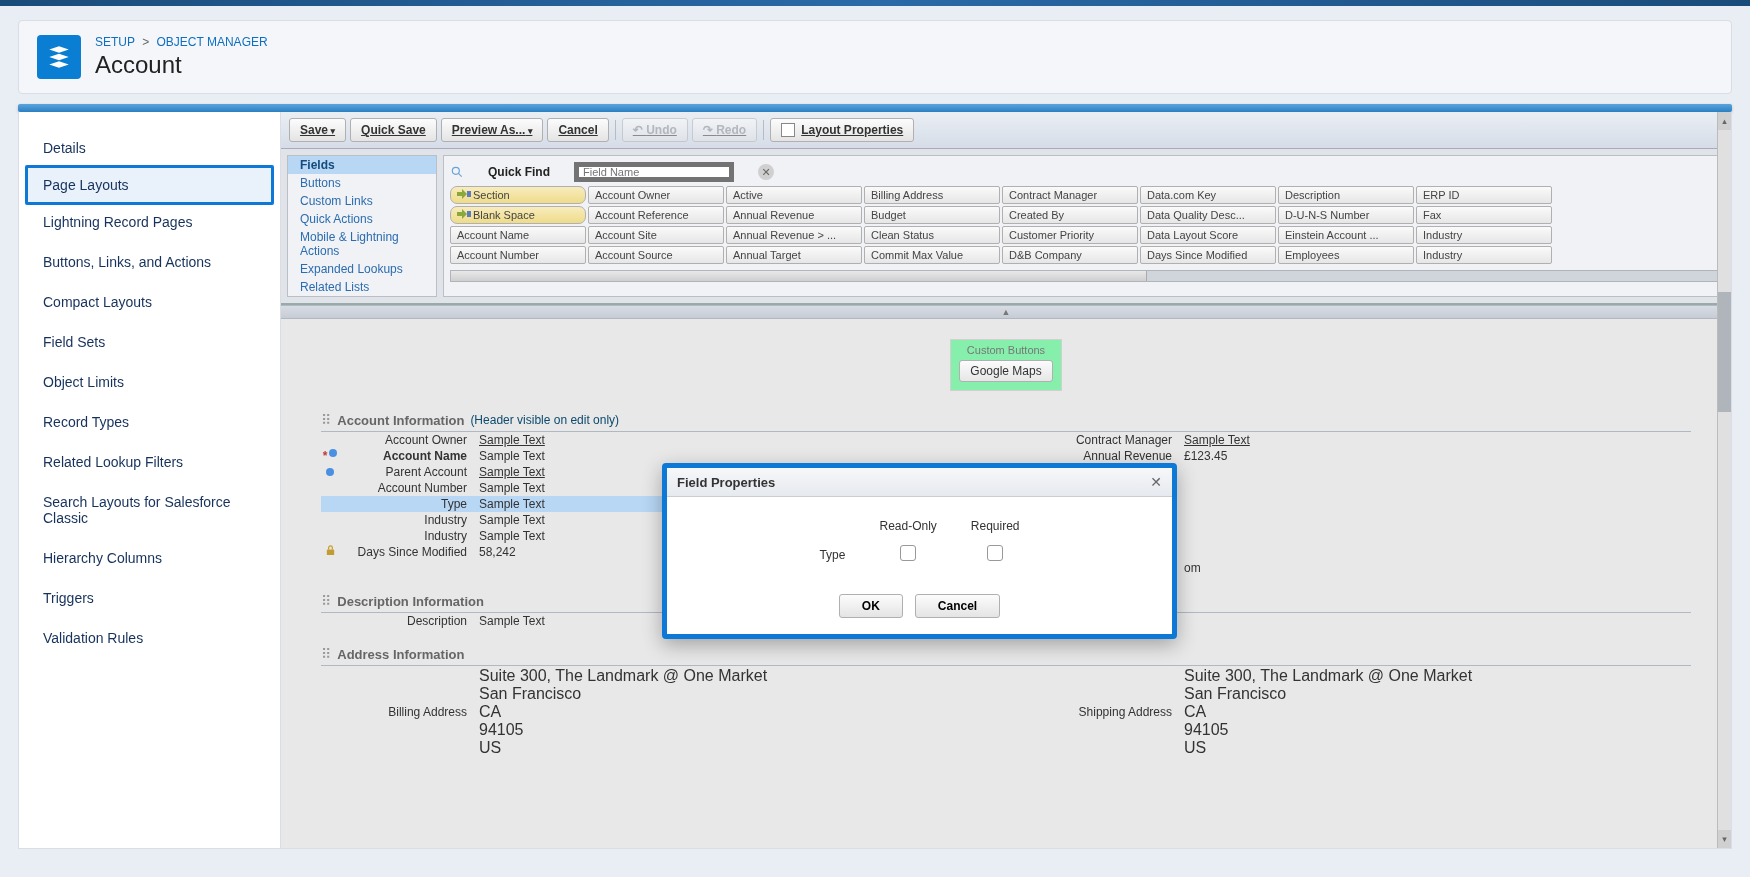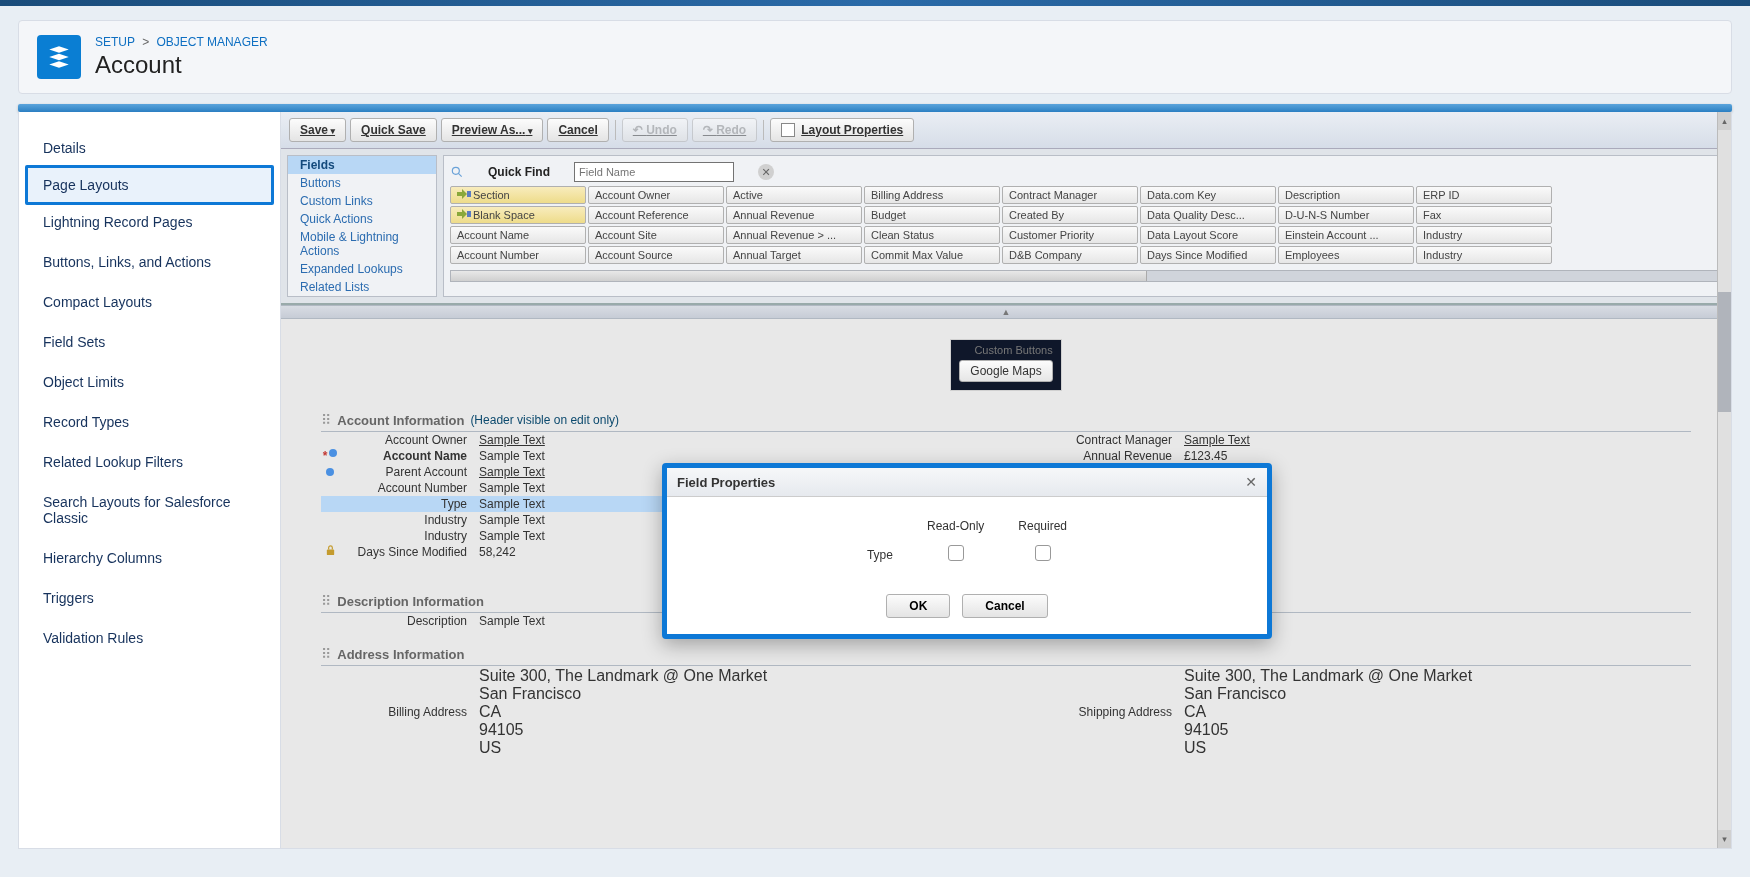--- a/index.html
+++ b/index.html
@@ -40,38 +40,38 @@
 
 
 .palette { display: flex; background: #e0e4e9; border-bottom: 2px solid #9aa; padding: 6px; gap: 6px; position: relative; }
 .palette-nav { width: 150px; background: #f0f2f5; border: 1px solid #b9bec7; font-size: 12px; }
 .pnav-item { padding: 2px 12px; color: #2b6cb0; cursor: pointer; }
 .pnav-item.sel { background: #b8d7f5; color: #144a7c; font-weight: bold; }
 .palette-fields { flex: 1; background: #f0f2f5; border: 1px solid #b9bec7; padding: 6px; }
 .qf-row { display: flex; align-items: center; gap: 24px; margin-bottom: 4px; }
 .qf-label { font-size: 12px; font-weight: bold; color: #222; }
 .qf-icon { width: 14px; height: 14px; }
-.qf-input { height: 20px; width: 160px; border: 1px solid #737373; padding: 0 4px; font-size: 11px; color: #999; }
+.qf-input { height: 20px; width: 160px; border: 5px solid #737373; padding: 0 4px; font-size: 11px; color: #999; }
 .qf-clear { width: 16px; height: 16px; border-radius: 50%; background: #d0d0d0; color: #666; display: flex; align-items: center; justify-content: center; font-size: 11px; cursor: pointer; }
 
 .field-grid { display: grid; grid-template-columns: repeat(8, 136px); gap: 2px; }
 .field-chip { background: linear-gradient(#fafafa,#e6e6e6); border: 1px solid #b0b0b0; border-radius: 2px; padding: 2px 6px; font-size: 11px; color: #444; white-space: nowrap; overflow: hidden; text-overflow: ellipsis; cursor: move; }
-.field-chip.special { background: linear-gradient(#f8ecbd,#eedc8a); }
+.field-chip.special { background: linear-gradient(#f8ecbd,#eedc8a); border-radius: 7px; }
 .field-chip .pin { display: inline-flex; width: 14px; height: 10px; margin-right: 2px; }
 .field-chip .pin svg { width: 14px; height: 10px; }
 
 .hscroll { height: 12px; background: #d0d4db; margin-top: 6px; border: 1px solid #b0b4bb; position: relative; }
 .hscroll-thumb { position: absolute; left: 0; width: 55%; height: 100%; background: linear-gradient(#e8e8e8,#cfcfcf); border-right: 1px solid #aaa; }
 
 .divider-arrow { height: 14px; background: linear-gradient(#d8dce3,#c6ccd6); display: flex; justify-content: center; align-items: center; border-top: 1px solid #b0b8c2; border-bottom: 1px solid #b0b8c2; font-size: 9px; color: #777; cursor: pointer; }
 
 
 .canvas { padding: 20px 40px; }
 .cb-wrap { display: flex; justify-content: center; margin-bottom: 18px; }
-.cb-box { border: 1px solid #d0d0d0; padding: 4px 8px 8px; font-size: 11px; color: #777; text-align: right; background: #0f172a; }
+.cb-box { border: 1px solid #d0d0d0; padding: 4px 8px 8px; font-size: 11px; color: #777; text-align: center; background: #86efac; }
 .cb-btn { display: inline-block; padding: 3px 10px; border: 1px solid #b0b0b0; background: linear-gradient(#fcfcfc,#e6e6e6); border-radius: 3px; font-size: 12px; color: #333; margin-top: 4px; cursor: pointer; }
 
 .section { margin-bottom: 14px; }
 .section-hdr { border-bottom: 1px solid #b0b8c2; padding: 3px 0; display: flex; align-items: center; gap: 6px; }
 .drag-handle { color: #999; font-size: 14px; }
 .section-title { font-weight: bold; font-size: 13px; color: #666; }
 .section-note { font-size: 12px; color: #0c4a6e; }
 .cols { display: flex; gap: 40px; }
 .col { flex: 1; }
 .fld-row { display: flex; align-items: center; padding: 1px 0; font-size: 12px; }
@@ -80,21 +80,21 @@
 .fld-label { width: 140px; text-align: right; color: #333; padding-right: 12px; }
 .fld-label.bold { font-weight: bold; }
 .fld-val { color: #333; }
 .fld-val .link { text-decoration: underline; color: #333; }
 .req-star { color: #c23934; font-weight: bold; margin-right: 2px; }
 .blue-dot { width: 8px; height: 8px; border-radius: 50%; background: #4a90e2; display: inline-block; }
 .lock-ico svg { width: 11px; height: 11px; fill: #c49b2e; }
 
 
 .addr-line { font-size: 16px; color: #333; }
-.modal { position: fixed; left: 662px; top: 463px; width: 610px; background: #fff; border: 5px solid #0d78d6; border-radius: 4px; box-shadow: 0 6px 20px rgba(0,0,0,.3); }
+.modal { position: fixed; left: 662px; top: 463px; width: 515px; background: #fff; border: 5px solid #0d78d6; border-radius: 4px; box-shadow: 0 6px 20px rgba(0,0,0,.3); }
 .modal-hdr { background: linear-gradient(#f6f7f9,#e6e9ee); padding: 6px 10px; display: flex; justify-content: space-between; align-items: center; border-bottom: 1px solid #ccc; }
 .modal-title { font-weight: bold; font-size: 13px; color: #333; }
 .modal-x { font-size: 14px; color: #666; cursor: pointer; }
 .modal-body { padding: 20px 10px 10px; text-align: center; }
 .mb-table { margin: 0 auto; font-size: 12px; }
 .mb-table th { font-weight: normal; padding: 0 16px 6px; }
 .mb-table td { padding: 4px 16px; }
 .chk { width: 16px; height: 16px; border: 1px solid #999; border-radius: 3px; display: inline-block; }
 .modal-foot { display: flex; gap: 12px; justify-content: center; padding: 14px 0 16px; }
 .m-btn { padding: 4px 22px; border: 1px solid #b0b0b0; border-radius: 3px; background: linear-gradient(#fcfcfc,#e4e4e4); font-weight: bold; font-size: 12px; cursor: pointer; }

